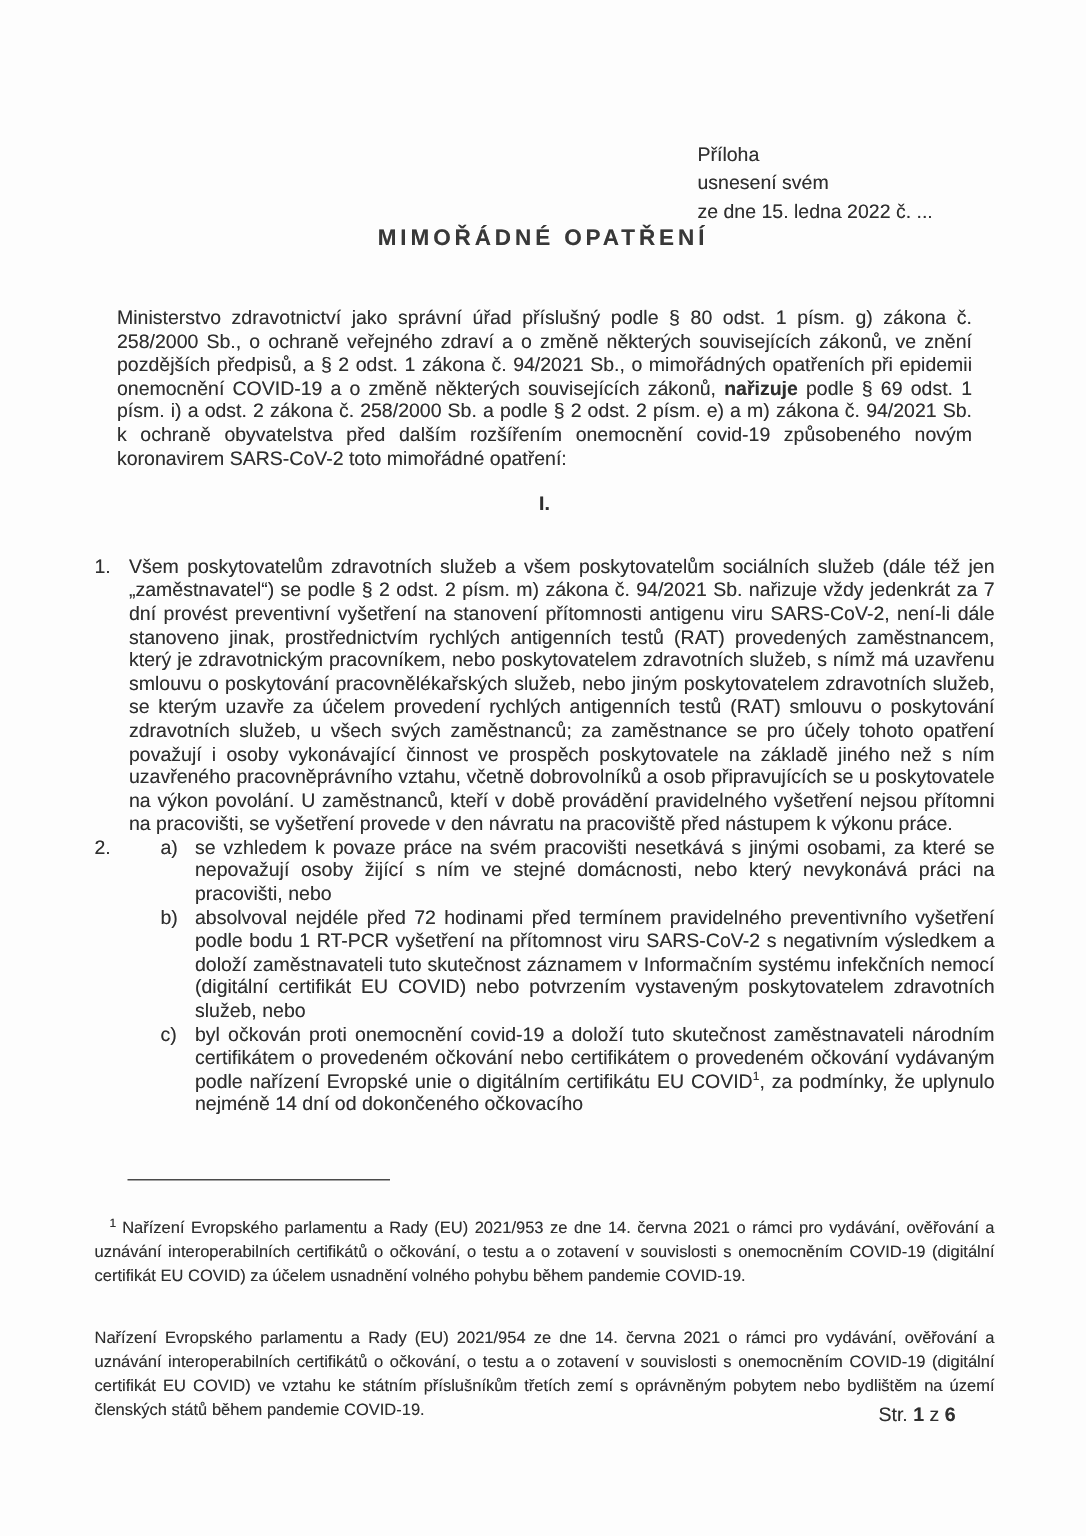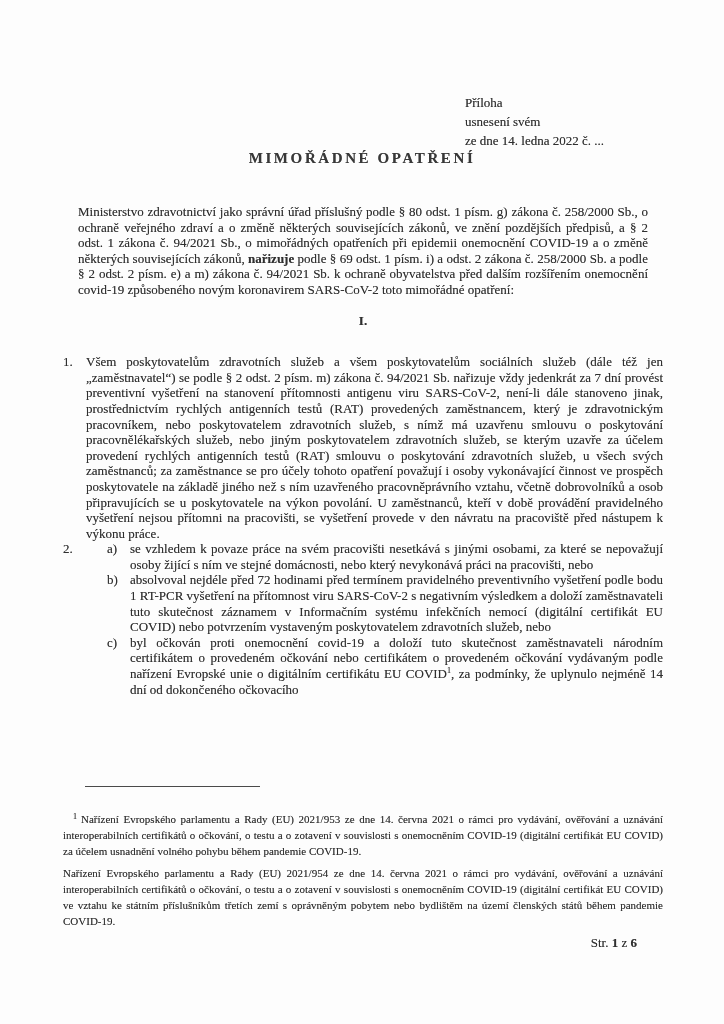--- a/index.html
+++ b/index.html
@@ -1,20 +1,20 @@
 <!DOCTYPE html>
 <html lang="cs"><head>
 <meta charset="utf-8">
 <style>
   html,body{margin:0;padding:0;background:#e8e8e8;}
   .page{
     position:relative;
     width:724px;height:1024px;
     background:#fdfdfd;
-    font-family:Liberation Serif, serif;
+    font-family:Liberation Sans, sans-serif;
     color:#2f2f2f;
     overflow:hidden;
     text-shadow:0 0 .4px rgba(70,70,70,.55);
   }
   
   .attachment{
     position:absolute;left:465px;top:93px;
     font-size:13px;line-height:19px;
   }
   
@@ -55,41 +55,41 @@
   }
   .fn-sep{
     width:175px;margin-left:22px;
     border:none;border-top:1.3px solid #4a4a4a;
     margin-top:0;margin-bottom:0;
   }
   .fn{
     text-align:justify;margin:0;
   }
   .fn-1{margin-top:25px;text-indent:10px;}
-  .fn-2{margin-top:7px;}
+  .fn-2{margin-top:26px;}
   .fn .fn-marker{
     font-size:8px;line-height:0;vertical-align:baseline;
     position:relative;top:-4px;margin-right:4px;
   }
   
   .page-footer{
     position:absolute;top:935px;right:87px;
     font-size:13px;
   }
   .page-footer .b{font-weight:bold;}
 </style>
 </head>
 <body>
 
 <div class="page">
 
   <div class="attachment">
     <div>Příloha</div>
     <div>usnesení svém</div>
-    <div>ze dne 14. ledna 2022 č. ...</div>
+    <div>ze dne 15. ledna 2022 č. ...</div>
   </div>
 
   <div class="doc-title">MIMOŘÁDNÉ OPATŘENÍ</div>
 
   <div class="content">
 
     <p class="intro"><span>Ministerstvo zdravotnictví jako správní úřad příslušný podle § 80 odst. 1 písm. g) zákona č. 258/2000 Sb., o ochraně veřejného zdraví a o změně některých souvisejících zákonů, ve znění pozdějších předpisů, a § 2 odst. 1 zákona č. 94/2021 Sb., o mimořádných opatřeních při epidemii onemocnění COVID-19 a o změně některých souvisejících zákonů, </span><span class="bold">nařizuje</span><span> podle § 69 odst. 1 písm. i) a odst. 2 zákona č. 258/2000 Sb. a podle § 2 odst. 2 písm. e) a m) zákona č. 94/2021 Sb. k ochraně obyvatelstva před dalším rozšířením onemocnění covid-19 způsobeného novým koronavirem SARS-CoV-2 toto mimořádné opatření:</span></p>
 
     <div class="section-label">I.</div>
 

